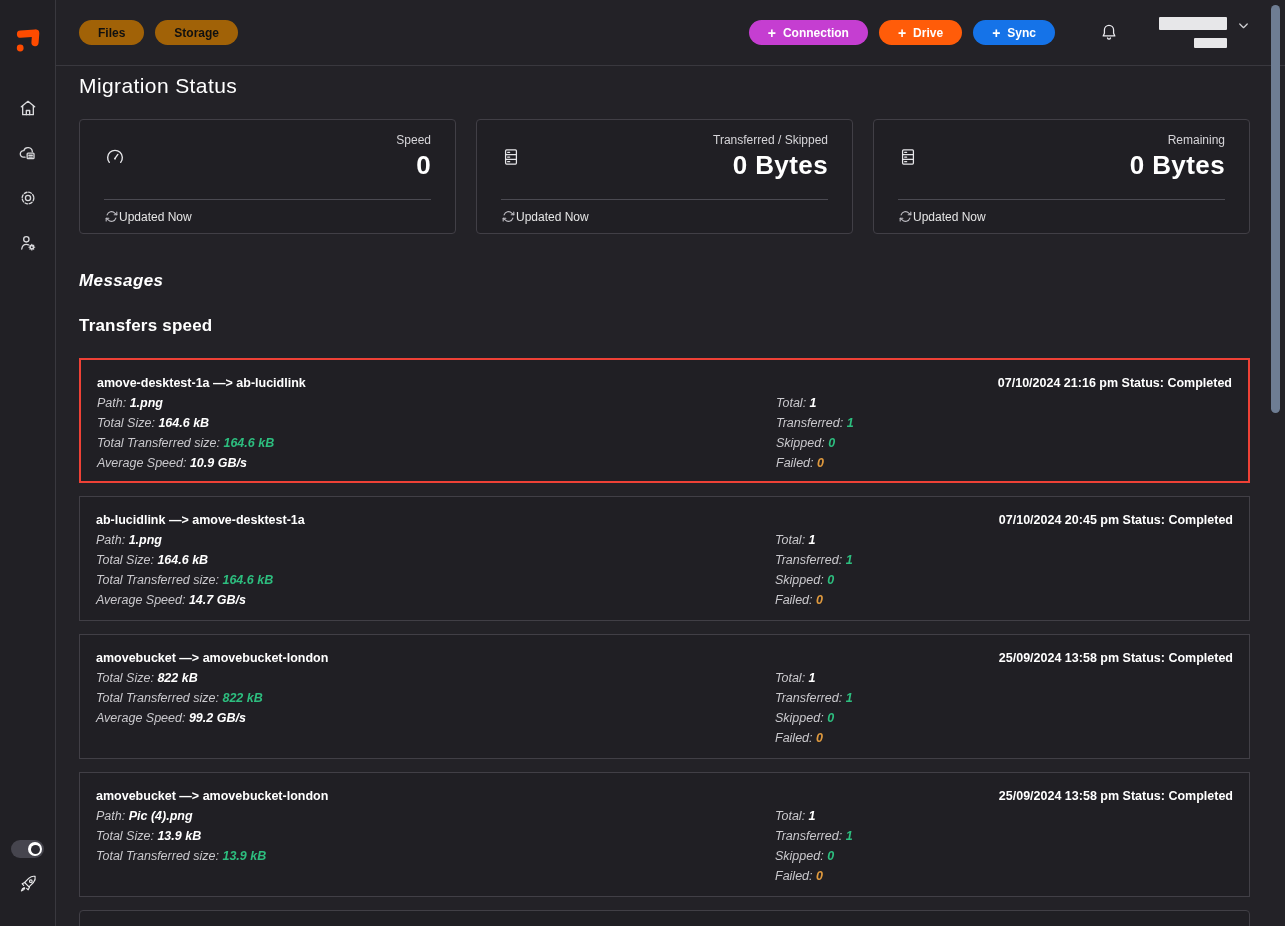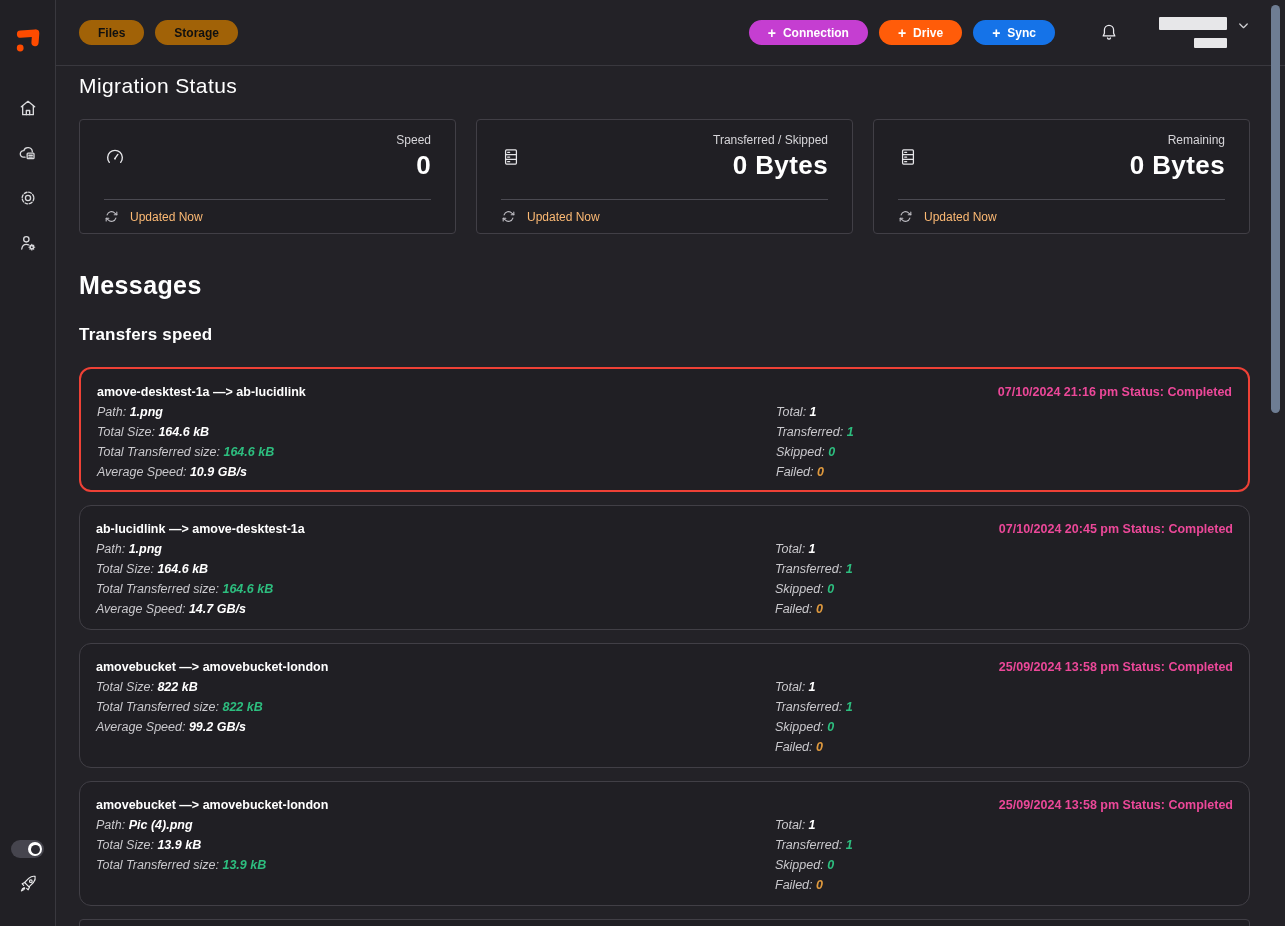--- a/index.html
+++ b/index.html
@@ -59,40 +59,40 @@
     flex:1; height:115px; background:#201f24;
     border:1px solid #413f46; border-radius:4px;
     padding:0 24px; display:flex; flex-direction:column;
   }
   .s-top { flex:1; display:flex; justify-content:space-between; padding-top:13px; }
   .s-icon { margin-top:13px; color:#e6e6e9; }
   .s-right { text-align:right; }
   .s-label { font-size:12px; color:#d6d5d9; }
   .s-value { font-size:26px; font-weight:bold; margin-top:3px; letter-spacing:.4px; }
   .s-div { border:none; border-top:1px solid #4b4a52; }
-  .s-upd { height:33px; display:flex; align-items:center; gap:11px; font-size:12px; color:#fdba74; }
+  .s-upd { height:33px; display:flex; align-items:center; gap:0; font-size:12px; color:#e5e5e5; }
   .refresh-icon { width:15px; height:15px; color:#bdbcc2; }
 
-  .h2 { margin-top:37px; font-size:25px; font-weight:bold; letter-spacing:.4px; }
+  .h2 { margin-top:37px; font-size:17px; font-weight:bold; letter-spacing:.4px;font-style:italic; }
   .h3 { margin-top:25px; font-size:17px; font-weight:bold; letter-spacing:.2px; }
 
   .msg-list { margin-top:22px; display:flex; flex-direction:column; gap:13px; }
   .msg-card {
     position:relative; height:125px; background:#201f24;
-    border:1px solid #413f46; border-radius:12px;
+    border:1px solid #413f46; border-radius:0;
     padding:13px 16px; font-size:12.5px;
   }
   .msg-card.highlight { border:2px solid #ee4136; }
   .m-line { line-height:20px; color:#c9c8cc; white-space:nowrap;font-style:italic; }
   .m-route { line-height:20px; font-weight:bold; color:#fff; }
   .m-val { font-weight:bold; color:#fff; }
   .m-val.green { color:#2dbe7f; }
   .m-val.warn { color:#e09a3e; }
   .msg-mid { position:absolute; left:695px; top:33px; }
-  .msg-time { position:absolute; right:16px; top:13px; line-height:20px; font-weight:bold; color:#ec4899; white-space:nowrap; }
+  .msg-time { position:absolute; right:16px; top:13px; line-height:20px; font-weight:bold; color:#ffffff; white-space:nowrap; }
   .partial-card { height:40px; background:#201f24; border:1px solid #413f46; border-radius:4px; }
 
   .scroll-thumb { position:absolute; right:5px; top:5px; width:9px; height:408px; border-radius:5px; background:#6e7d93; z-index:20; }
 </style>
 </head>
 <body>
 
 <div class="sidebar">
   <div class="logo">
     <svg width="26" height="28" viewBox="0 0 26 28">

